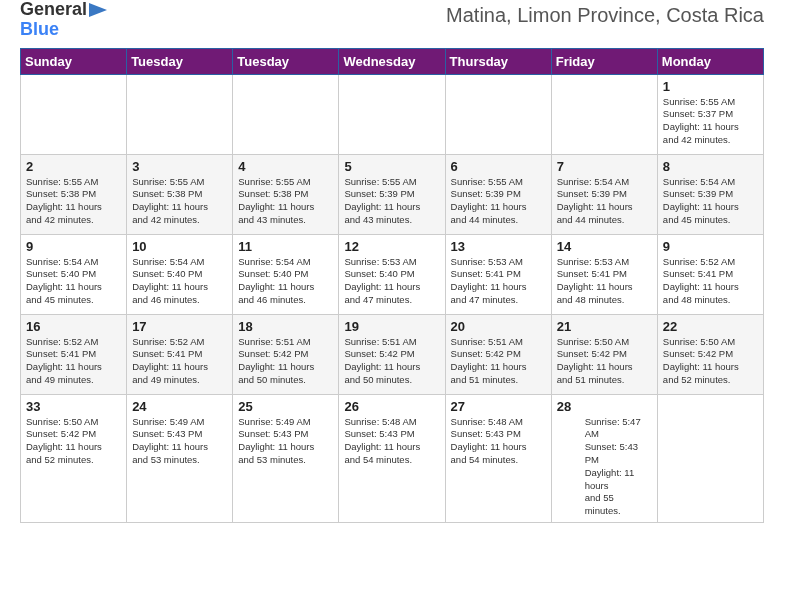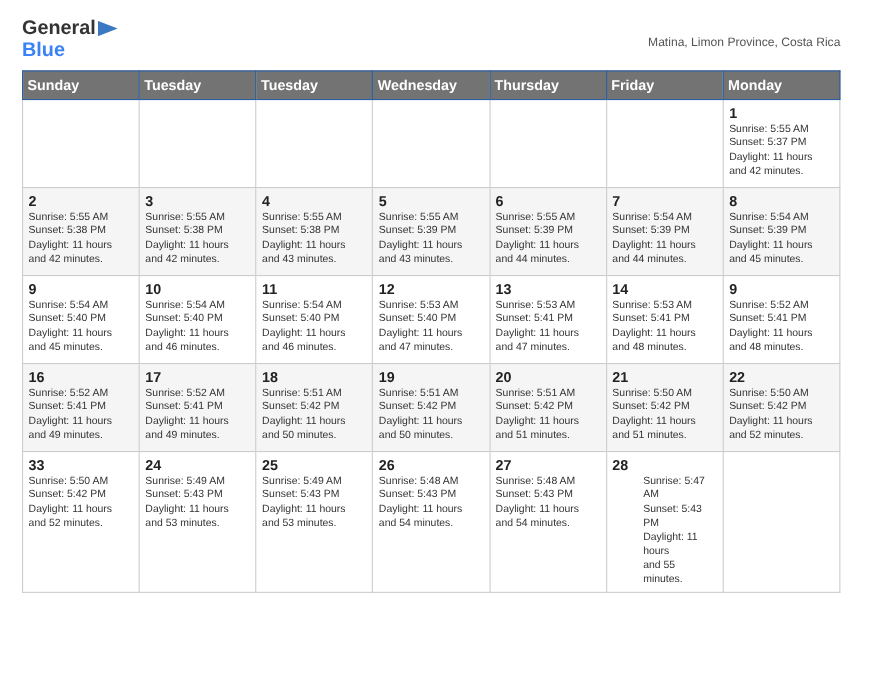--- a/index.html
+++ b/index.html
@@ -4,21 +4,21 @@
   <style>
     * { box-sizing: border-box; margin: 0; padding: 0; }
     body {
       font-family: Arial, sans-serif;
       background: #fff;
       width: 792px;
       min-height: 612px;
     }
     .page {
       width: 784px;
-      padding: 16px 20px 10px 20px;
+      padding: 0 20px 10px 20px;
     }
     .header-section {
       display: flex;
       justify-content: space-between;
       align-items: flex-start;
       margin-bottom: 8px;
     }
     .logo {
       display: flex;
       flex-direction: column;
@@ -36,31 +36,31 @@
     .title-block {
       text-align: right;
     }
     .calendar-title {
       font-size: 36px;
       font-weight: bold;
       color: #333;
       line-height: 1.1;
     }
     .calendar-subtitle {
-      font-size: 11px;
+      font-size: 20px;
       color: #555;
-      margin-top: 17px;
+      margin-top: 4px;
     }
     .calendar-table {
       width: 100%;
       border-collapse: collapse;
       table-layout: fixed;
     }
     .calendar-table th {
-      background-color: #737373;
+      background-color: #701a75;
       color: #fff;
       font-size: 13px;
       font-weight: bold;
       padding: 5px 4px;
       text-align: left;
       border: 1px solid #2a60a3;
     }
     .calendar-table td {
       border: 1px solid #ccc;
       vertical-align: top;

